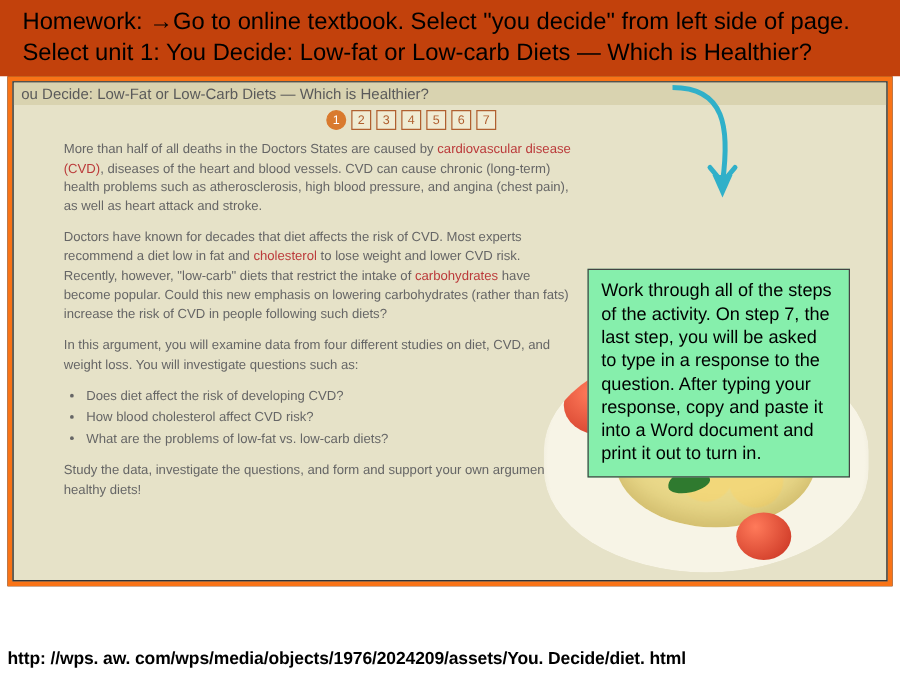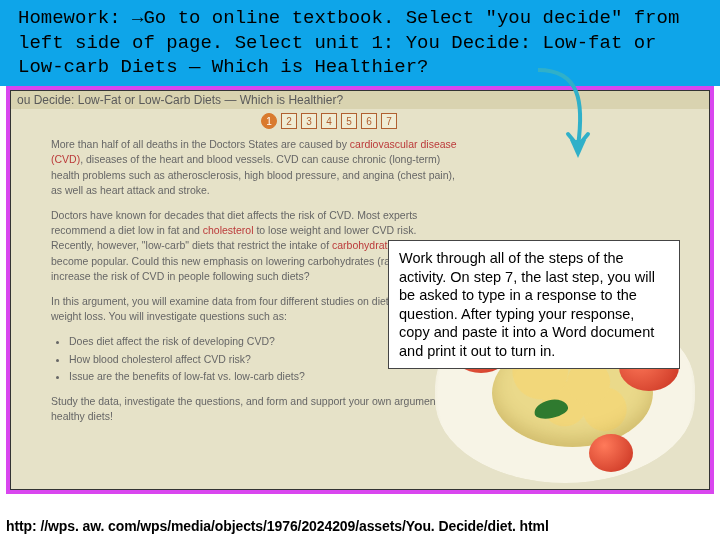--- a/index.html
+++ b/index.html
@@ -1,31 +1,31 @@
 <!DOCTYPE html>
 <html><head>
 <meta charset="utf-8">
 <style>
   * { box-sizing: border-box; margin: 0; padding: 0; }
   body { width: 720px; height: 540px; font-family: Tahoma, Geneva, sans-serif; background: #fff; overflow: hidden; position: relative; }
-  .top-banner { background: #0ea5e9; padding: 6px 18px 6px 18px; font-size: 19px; line-height: 1.3; color: #000; font-family: Liberation Mono, monospace; }
+  .top-banner { background: #c2410c; padding: 6px 18px 6px 18px; font-size: 19px; line-height: 1.3; color: #000; font-family: Liberation Sans, sans-serif; }
   .top-banner .hw-label { font-weight: 400; }
-  .screenshot-frame { margin: 0 6px 0 6px; border: 4px solid #d946ef; background: #000; height: 408px; position: relative; }
+  .screenshot-frame { margin: 0 6px 0 6px; border: 4px solid #f97316; background: #000; height: 408px; position: relative; }
   .browser-inner { position: absolute; inset: 0; background: #e6e2c8; border: 1px solid #333; overflow: hidden; }
   .page-title-bar { background: #d9d3b0; padding: 2px 6px; font-size: 12px; color: #5a5a5a; filter: blur(0.5px); }
   .step-tabs { display: flex; gap: 4px; padding: 4px 4px 4px 250px; }
   .step-tab { width: 16px; height: 16px; border: 1px solid #b06030; color: #b06030; font-size: 10px; display: flex; align-items: center; justify-content: center; background: #f0ecd4; }
   .step-tab.active { background: #d97a2e; color: #fff; border-color: #d97a2e; border-radius: 50%; }
   .step-label { font-size: 11px; color: #6a2a2a; padding: 2px 6px 4px 6px; filter: blur(0.4px); }
   .content-area { padding: 4px 250px 4px 40px; font-size: 10.5px; color: #666; line-height: 1.45; filter: blur(0.6px); }
   .content-area p { margin-bottom: 10px; }
   .content-area .redlink { color: #bb3a3a; }
   .content-area ul { margin: 4px 0 10px 18px; }
   .content-area li { margin-bottom: 2px; }
-  .callout-box { position: absolute; top: 150px; right: 30px; width: 292px; background: #ffffff; border: 1px solid #444; padding: 8px 10px; font-size: 14.5px; line-height: 1.28; font-family: "Trebuchet MS", Tahoma, sans-serif; z-index: 5; box-shadow: 0 0 0 1px rgba(0,0,0,0.0); }
+  .callout-box { position: absolute; top: 150px; right: 30px; width: 210px; background: #86efac; border: 1px solid #444; padding: 8px 10px; font-size: 14.5px; line-height: 1.28; font-family: "Trebuchet MS", Tahoma, sans-serif; z-index: 5; box-shadow: 0 0 0 1px rgba(0,0,0,0.0); }
   .food-img { position: absolute; right: 14px; bottom: 6px; width: 260px; height: 180px; border-radius: 50% / 46%; overflow: hidden; z-index: 3; }
   .plate { position: absolute; inset: 0; background: radial-gradient(circle at 50% 50%, #f7f4e6 0%, #f7f4e6 80%, #dcd8c0 95%); border-radius: 50% / 46%; }
   .pasta { position: absolute; width: 62%; height: 60%; left: 22%; top: 20%; border-radius: 50%; background:
      radial-gradient(circle at 30% 30%, #f2d77a 0 20%, transparent 21%),
      radial-gradient(circle at 60% 40%, #f2d77a 0 18%, transparent 19%),
      radial-gradient(circle at 45% 60%, #f2d77a 0 20%, transparent 21%),
      radial-gradient(circle at 70% 65%, #f2d77a 0 16%, transparent 17%),
      #ead98a; box-shadow: inset 0 -8px 18px rgba(130,100,20,0.25); }
   .tomato { position: absolute; width: 60px; height: 48px; background: radial-gradient(circle at 35% 30%, #ff7a5a, #c62f1e); border-radius: 50%; }
   .t1 { left: 6%; top: 12%; }
@@ -67,21 +67,21 @@
       <p>
         <span>More than half of all deaths in the Doctors States are caused by </span><span class="redlink">cardiovascular disease (CVD)</span><span>, diseases of the heart and blood vessels. CVD can cause chronic (long-term) health problems such as atherosclerosis, high blood pressure, and angina (chest pain), as well as heart attack and stroke.</span>
       </p>
       <p>
         <span>Doctors have known for decades that diet affects the risk of CVD. Most experts recommend a diet low in fat and </span><span class="redlink">cholesterol</span><span> to lose weight and lower CVD risk. Recently, however, "low-carb" diets that restrict the intake of </span><span class="redlink">carbohydrates</span><span> have become popular. Could this new emphasis on lowering carbohydrates (rather than fats) increase the risk of CVD in people following such diets?</span>
       </p>
       <p>In this argument, you will examine data from four different studies on diet, CVD, and weight loss. You will investigate questions such as:</p>
       <ul>
         <li>Does diet affect the risk of developing CVD?</li>
         <li>How blood cholesterol affect CVD risk?</li>
-        <li>Issue are the benefits of low-fat vs. low-carb diets?</li>
+        <li>What are the problems of low-fat vs. low-carb diets?</li>
       </ul>
       <p>Study the data, investigate the questions, and form and support your own argument on healthy diets!</p>
     </div>
 
     <div class="food-img">
       <div class="plate"></div>
       <div class="pasta"></div>
       <div class="tomato t1"></div>
       <div class="tomato t2"></div>
       <div class="tomato t3"></div>

